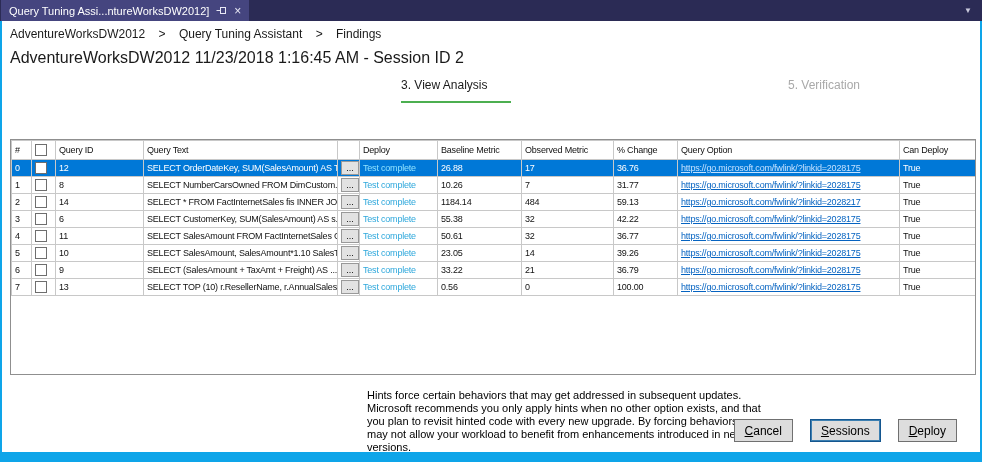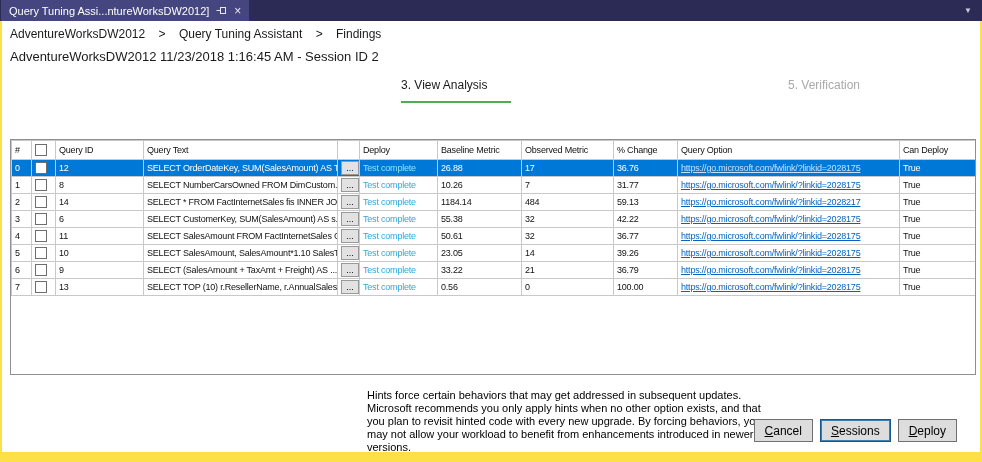--- a/index.html
+++ b/index.html
@@ -1,37 +1,37 @@
 <!DOCTYPE html>
 <html><head>
 <meta charset="utf-8">
 <style>
   * { margin:0; padding:0; box-sizing:border-box; }
   html,body { width:982px; height:462px; overflow:hidden;
     font-family:"Liberation Sans", sans-serif; }
-  .window { position:relative; width:982px; height:462px; background:#fde047; }
+  .window { position:relative; width:982px; height:462px; background:#0ea5e9; }
 
   
   .titlebar { position:absolute; top:0; left:0; width:982px; height:21px;
     background:#2B2B55; display:flex; align-items:stretch; }
   .doc-tab { background:#45457F; color:#FFFFFF; font-size:11px;
     display:flex; align-items:center; gap:7px; padding:0 8px; margin-left:1px; cursor:default; }
   .tab-icon { display:flex; align-items:center; color:#E8E8F5; font-size:11px; line-height:1; }
   .close-glyph { font-size:12px; }
   .menu-arrow { margin-left:auto; color:#C9C9DC; font-size:8px;
     display:flex; align-items:center; padding:0 10px; }
 
   
   .content { position:absolute; top:21px; left:2px; width:978px; height:431px;
     background:#FFFFFF; }
 
   .breadcrumb { position:absolute; top:6px; left:8px; font-size:12px; color:#1A1A1A; }
   .breadcrumb span { margin-right:10px;text-align:right; }
   .crumb { cursor:default; }
-  .session-label { position:absolute; top:28px; left:8px; font-size:13px; color:#1A1A1A;text-align:right; }
+  .session-label { position:absolute; top:28px; left:8px; font-size:16px; color:#1A1A1A;text-align:right; }
 
   
   .steps { position:absolute; top:57px; left:0; width:978px; height:32px; }
   .step { position:absolute; width:112px; }
   .step .lbl { font-size:12px; color:#1A1A1A; white-space:nowrap; }
   .step .bar { margin-top:9px; height:2px; background:#4CAF50; width:110px; }
   .step.disabled .lbl { color:#A9A9A9; }
   .s1{left:18px}.s2{left:214px}.s3{left:399px}.s4{left:592px}.s5{left:786px}
 
   
@@ -48,21 +48,21 @@
   a.qlink { color:#0563C1; text-decoration:underline; cursor:pointer; }
   tr.selected a.qlink { color:#C3E1FF; }
   .cb { width:12px; height:12px; background:#fff; border:1px solid #6E6E6E;
     display:inline-block; vertical-align:middle; }
   .ell { width:18px; height:14px; background:#E2E2E2; border:1px solid #999999;
     font-size:9px; line-height:6px; padding:0; display:block; cursor:pointer; }
 
   
   .footer-note { position:absolute; top:368px; left:365px; width:410px;
     font-size:11px; line-height:13px; color:#000; }
-  .btn-row { position:absolute; top:398px; right:23px; display:flex; gap:7px; }
+  .btn-row { position:absolute; top:398px; right:23px; display:flex; gap:17px; }
   .btn { height:23px; min-width:48px; padding:0 10px; font-size:12px;
     font-family:"Liberation Sans", sans-serif; background:#DDDDDD;
     border:1px solid #707070; color:#000; cursor:pointer; }
   .btn.focused { border:1px solid #14568F; box-shadow: inset 0 0 0 1px #3C7FB1; }
   .mn { text-decoration:underline; }
 </style>
 </head>
 <body>
 
 <div class="window">

